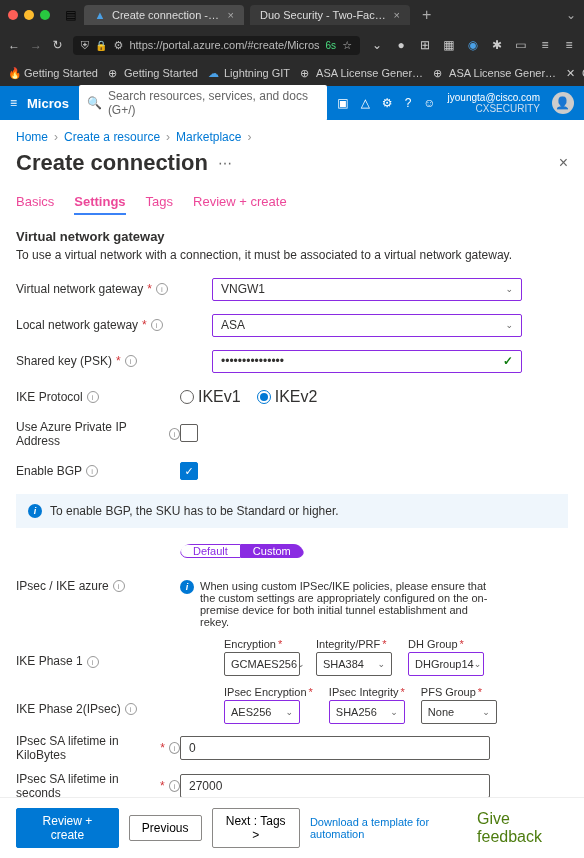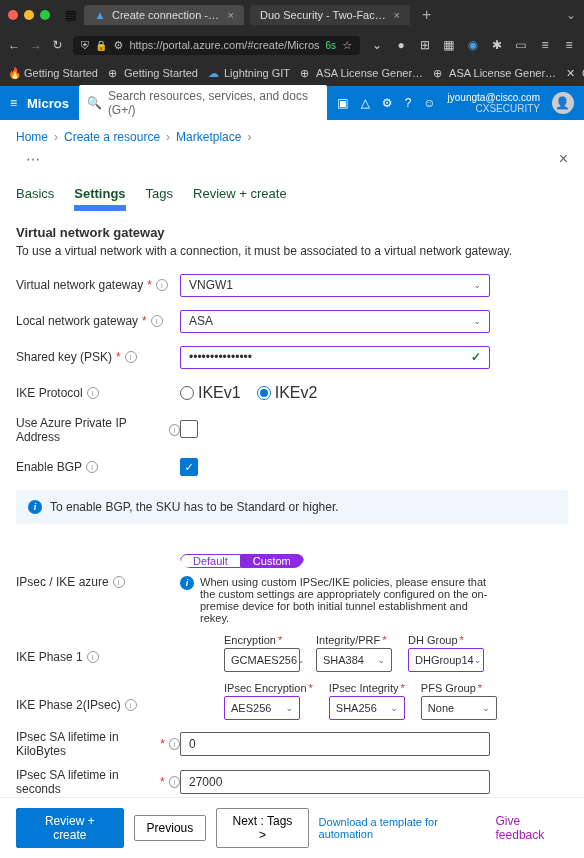--- a/index.html
+++ b/index.html
@@ -44,44 +44,44 @@
 
 .content { background: #fff; height: calc(858px - 30px - 30px - 26px - 34px); overflow-y: auto; padding: 10px 16px 50px; position: relative; color: #323130; }
 .breadcrumb { font-size: 12px; color: #0078d4; display: flex; gap: 6px; align-items: flex-start; }
 .breadcrumb .sep { color: #999; }
 .page-title-row { display: flex; align-items: center; margin: 6px 0 14px; }
 .page-title { font-size: 22px; font-weight: 600; }
 .page-dots { margin-left: 10px; color: #666; cursor: pointer; letter-spacing: 1px; font-size: 14px; }
 .page-close { margin-left: auto; font-size: 16px; color: #666; cursor: pointer; }
 
 .tabs { display: flex; gap: 20px; border-bottom: none; margin-bottom: 14px; position: relative; }
-.tabb { font-size: 13px; padding: 4px 0; cursor: pointer; color: #14532d; }
-.tabb.active { font-weight: 600; border-bottom: 6px solid #3b82f6; }
+.tabb { font-size: 13px; padding: 4px 0; cursor: pointer; color: #ec4899; }
+.tabb.active { font-weight: 600; border-bottom: 2px solid #3b82f6; }
 
 .section-h { font-weight: 600; font-size: 13px; margin: 6px 0 4px; }
 .desc { font-size: 12px; color: #323130; margin-bottom: 14px; }
 
 .field { display: flex; align-items: center; margin-bottom: 10px; min-height: 26px; }
 .label-col { width: 164px; font-size: 12px; display: flex; align-items: center; gap: 4px; }
 .req { color: #d13438; }
 .info { width: 12px; height: 12px; border: 1px solid #999; border-radius: 50%; font-size: 8px; display: inline-flex; align-items: center; justify-content: center; color: #999; cursor: pointer; }
 .control-col { flex: 1; }
 
-.sel, .inp { width: 100%; max-width: 310px; height: 23px; border: 1px solid #605e5c; border-radius: 2px; padding: 0 8px; font-size: 12px; background: #fff; display: flex; align-items: center; justify-content: space-between; cursor: pointer; }
+.sel, .inp { width: 100%; max-width: 310px; height: 23px; border: 1px solid #605e5c; border-radius: 2px; padding: 0 8px; font-size: 12px; background: #fff; display: flex; align-items: center; justify-content: space-between; cursor: pointer; margin-left: 32px; }
 .sel.purple, .inp.purple { border: 1px solid #8a2be2; }
 .car { color: #666; font-size: 9px; }
 .check-ic { color: #107c10; font-weight: bold; }
 
 .chk { width: 18px; height: 18px; border: 1px solid #605e5c; border-radius: 2px; display: inline-flex; align-items: center; justify-content: center; cursor: pointer; }
 .chk.on { background: #0078d4; border-color: #0078d4; color: #fff; font-size: 11px; }
 
 .info-box { background: #eff6fc; padding: 10px 12px; font-size: 12px; display: flex; gap: 8px; margin: 10px 0 16px; align-items: center; }
 .info-ic { width: 14px; height: 14px; background: #0078d4; border-radius: 50%; color: #fff; font-size: 9px; display: flex; align-items: center; justify-content: center; font-style: italic; font-weight: bold; flex-shrink: 0; }
 
-.pill-group { display: inline-flex; border-radius: 11px; overflow: hidden; height: 28px; align-items: flex-end; }
+.pill-group { display: inline-flex; border-radius: 11px; overflow: hidden; height: 28px; align-items: flex-start; }
 .pill { padding: 0 12px; font-size: 11px; display: flex; align-items: center; cursor: pointer; border: 1px solid #8a2be2; color: #8a2be2; }
 .pill.on { background: #8a2be2; color: #fff; }
 .pill.off { background: #fff; }
 .pill:first-child { border-radius: 11px 0 0 11px; }
 .pill:last-child { border-radius: 0 11px 11px 0; border-left: none; }
 
 .pill-group.blue .pill { border-color: #0078d4; color: #0078d4; }
 .pill-group.blue .pill.on { background: #0078d4; color: #fff; }
 
 .note { font-size: 11px; color: #323130; display: flex; gap: 6px; max-width: 310px; margin-top: 4px; }
@@ -95,21 +95,21 @@
 .radio-row { display: flex; gap: 16px; align-items: center; }
 .radio { display: flex; align-items: center; gap: 4px; font-size: 16px; cursor: pointer; }
 .rb { width: 14px; height: 14px; border: 1px solid #605e5c; border-radius: 50%; display: inline-flex; align-items: center; justify-content: center; }
 .rb.on { border-color: #0078d4; }
 .rb.on::after { content: ''; width: 8px; height: 8px; background: #0078d4; border-radius: 50%; }
 
 .footer { position: absolute; bottom: 0; left: 0; right: 0; background: #fff; border-top: 1px solid #eee; padding: 10px 16px; display: flex; gap: 10px; align-items: center; }
 .btn { padding: 5px 12px; font-size: 12px; border: 1px solid #8a8886; background: #fff; cursor: pointer; border-radius: 2px; }
 .btn.primary { background: #0078d4; color: #fff; border-color: #0078d4; }
 .link { color: #0078d4; font-size: 11px; cursor: pointer; }
-.feedback { margin-left: auto; color: #a21caf; font-size: 12px; cursor: pointer; }
+.feedback { margin-left: auto; color: #4d7c0f; font-size: 16px; cursor: pointer; }
 
 .wide-inp { width: 310px; height: 24px; border: 1px solid #605e5c; border-radius: 2px; padding: 0 8px; font-size: 12px; display: flex; align-items: center; justify-content: space-between; }
 .wide-inp .check-ic { color: #107c10; }
 </style>
 </head>
 <body>
 
 <div class="browser-top">
   <div class="traffic">
     <div class="dot dot-r"></div>
@@ -209,20 +209,21 @@
 <div class="content">
   <div class="breadcrumb">
     <span>Home</span>
       <span class="sep">›</span>
     <span>Create a resource</span>
       <span class="sep">›</span>
     <span>Marketplace</span>
       <span class="sep">›</span>
   </div>
   <div class="page-title-row">
+    <div class="page-title">Create connection</div>
     <span class="page-dots">⋯</span>
     <span class="page-close">×</span>
   </div>
 
   <div class="tabs">
     <div class="tabb">Basics</div>
     <div class="tabb active">Settings</div>
     <div class="tabb">Tags</div>
     <div class="tabb">Review + create</div>
   </div>
@@ -321,21 +322,21 @@
         <div class="pill on">Custom</div>
       </div>
       <div class="note" style="margin-top:8px;">
           <span class="info-ic">i</span>
           <span>When using custom IPSec/IKE policies, please ensure that the custom settings are appropriately configured on the on-premise device for both initial tunnel establishment and rekey.</span>
         </div>
     </div>
   </div>
 
   <div class="field" style="align-items:flex-start;">
-    <div class="label-col" style="padding-top:16px;">
+    <div class="label-col" style="padding-top:16px;align-items:flex-end;">
         <span>IKE Phase 1</span> 
         <span class="info">i</span>
       </div>
     <div class="control-col phase-row">
       <div class="phase-item">
           <div class="sub-label">
             <span>Encryption</span>
             <span class="req">*</span>
           </div>
           <div class="sel-sm">

